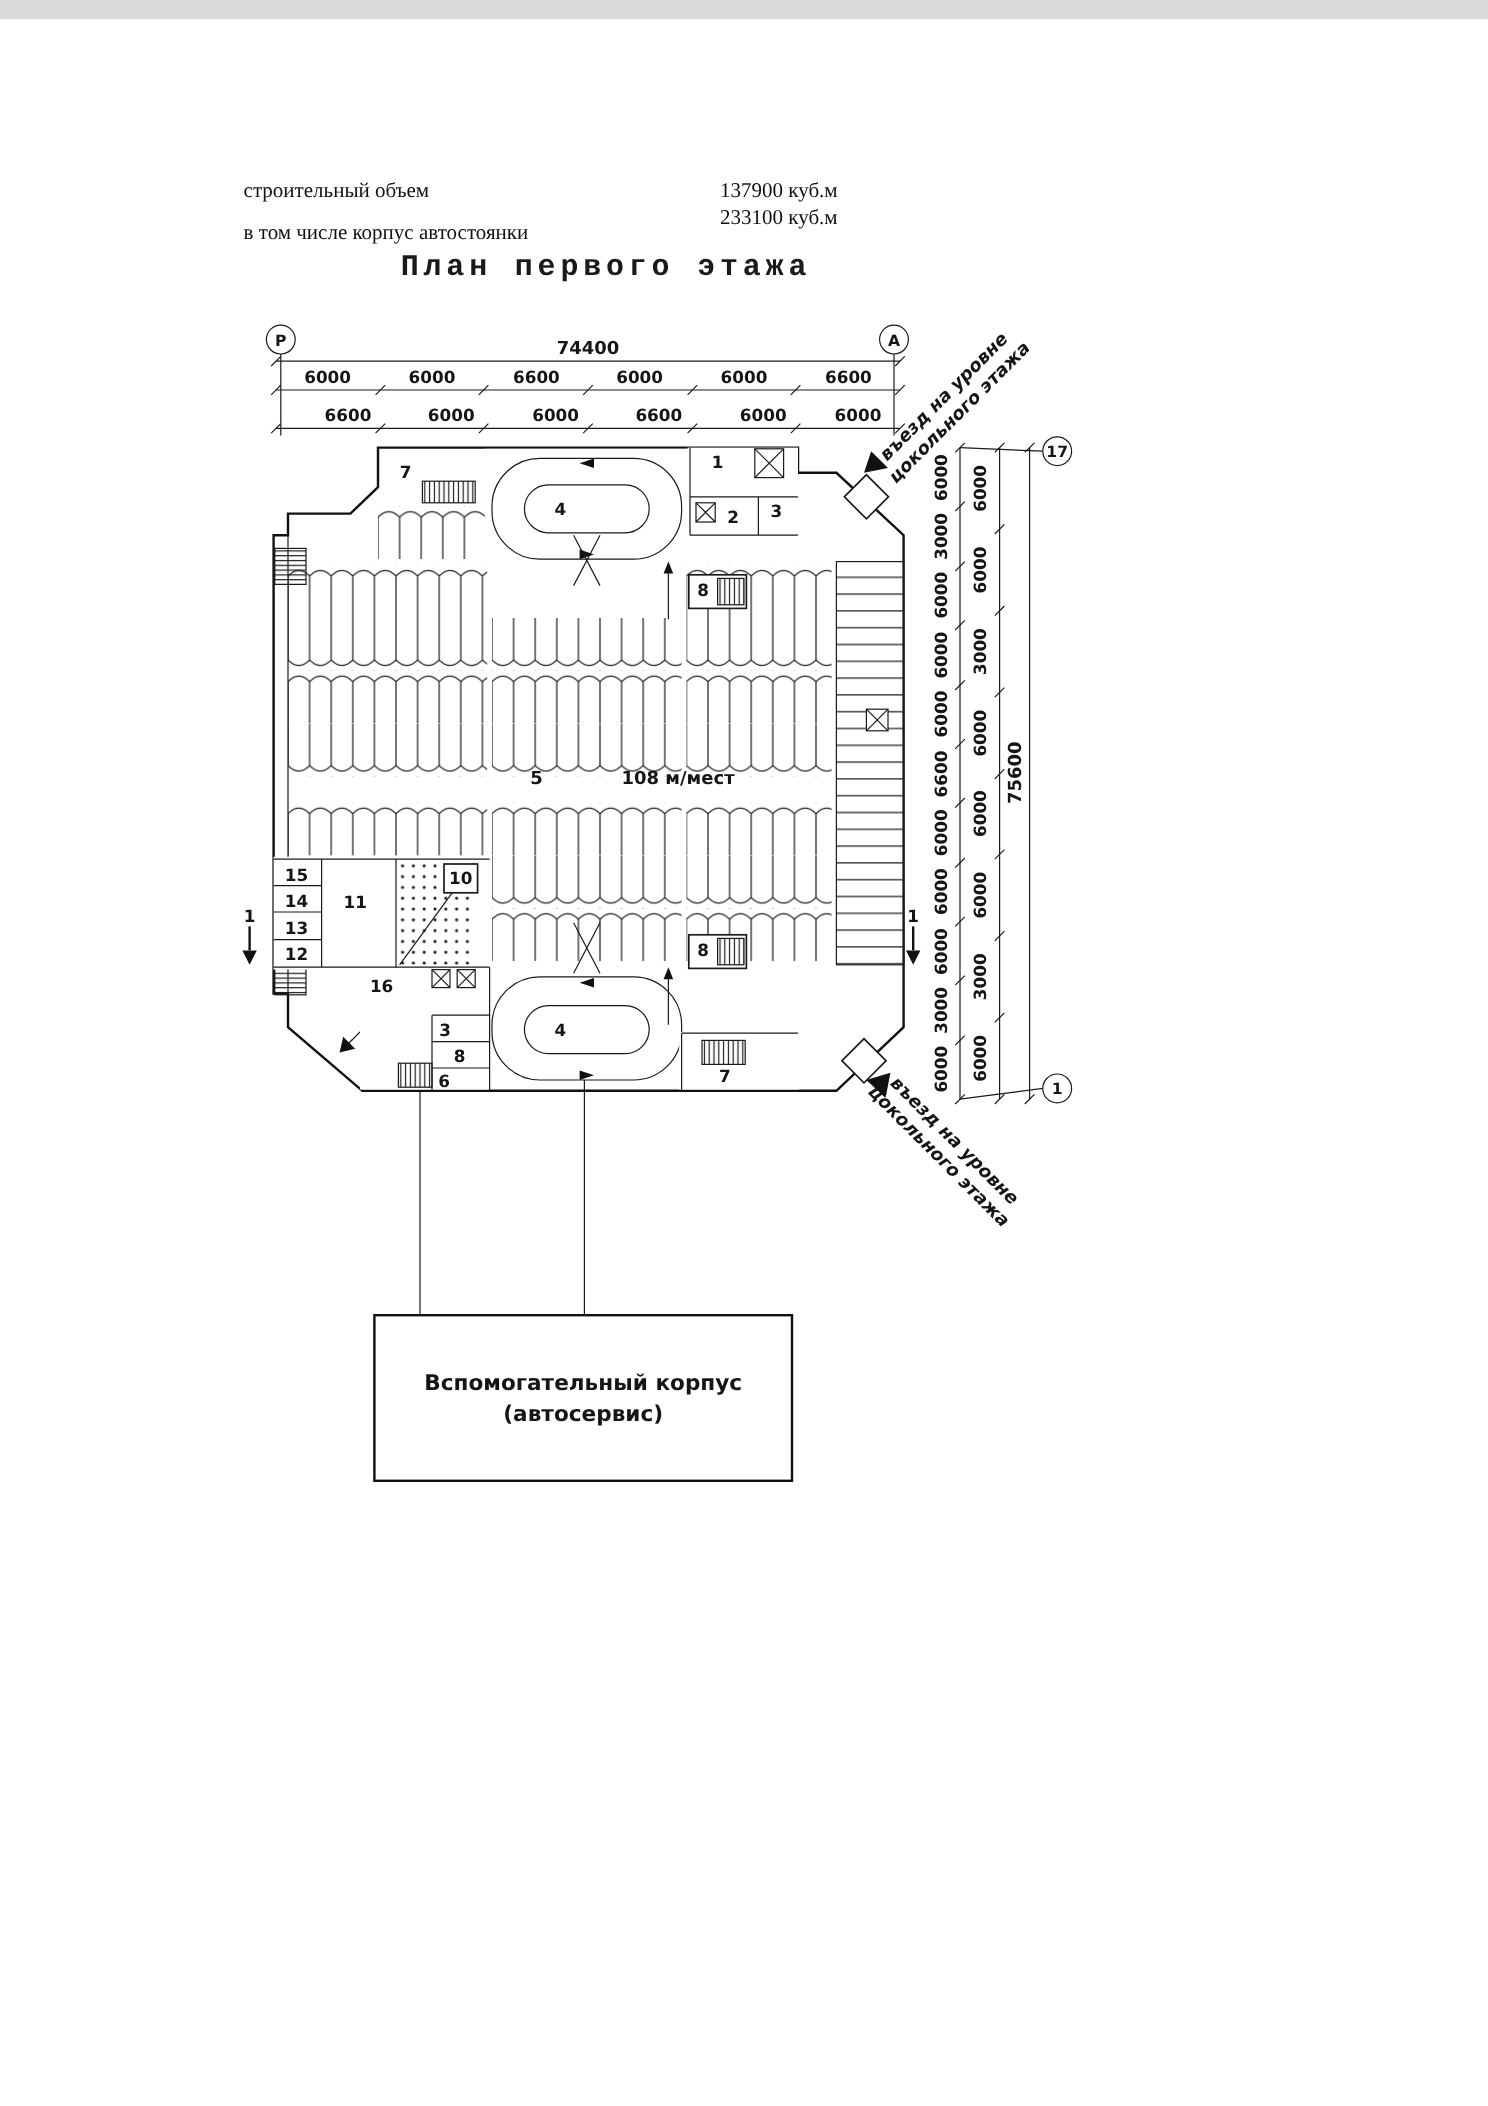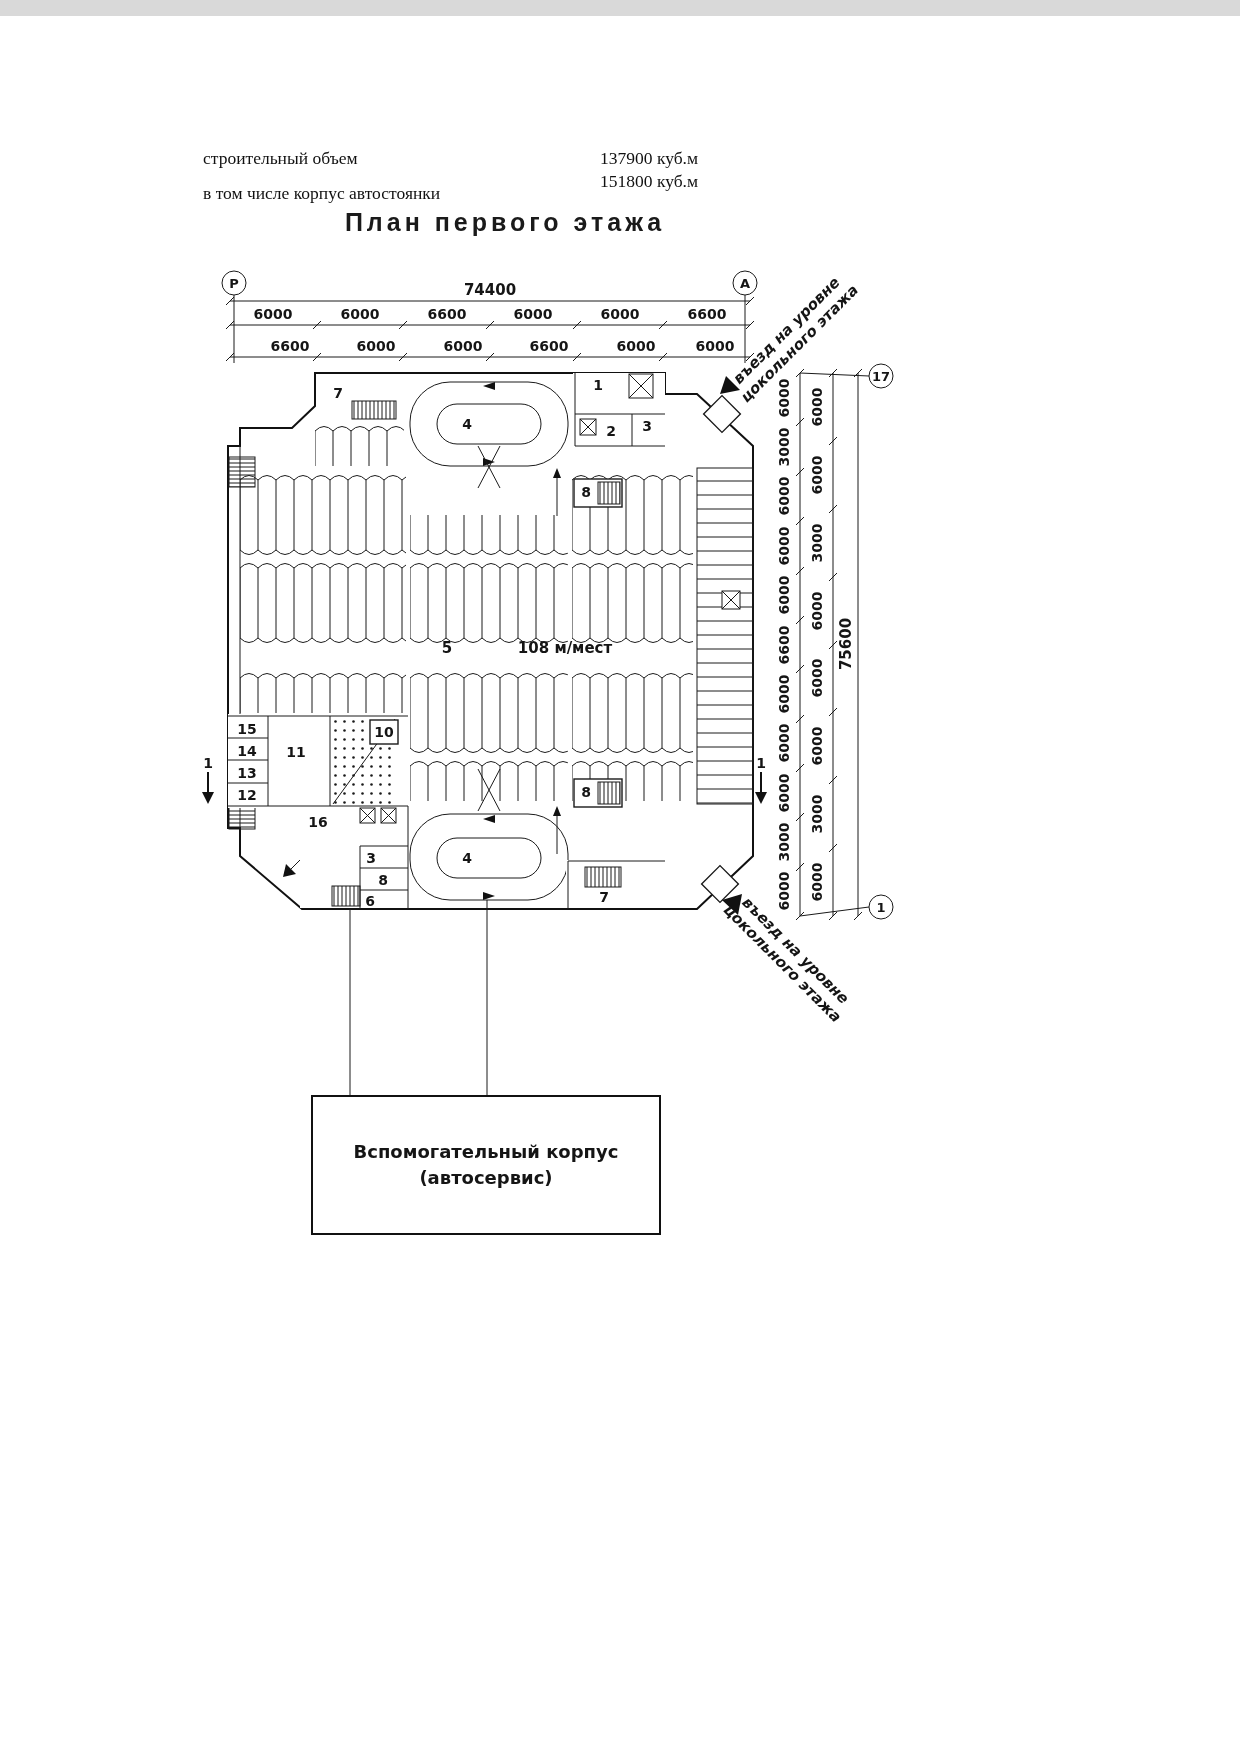--- a/index.html
+++ b/index.html
@@ -1,20 +1,20 @@
 <!DOCTYPE html>
 <html><head>
 <meta charset="utf-8">
 <style>
   html,body{margin:0;padding:0;background:#d9d9d9;}
   .page{position:relative;width:1240px;height:1755px;margin:16px auto;background:#ffffff;overflow:hidden;
         font-family:"Liberation Serif",serif;color:#111;}
   .hdr{position:absolute;font-size:17.5px;white-space:nowrap;}
   .title{position:absolute;left:330px;top:192px;width:350px;text-align:center;
-         font-family:Liberation Sans, sans-serif;font-weight:700;font-size:25px;
+         font-family:Liberation Mono, monospace;font-weight:700;font-size:25px;
          letter-spacing:4px;color:#1a1a1a;}
   svg.plan{position:absolute;left:0;top:0;}
   svg text{font-family:"DejaVu Sans",sans-serif;fill:#151515;}
   .dim{font-size:14px;font-weight:700;}
   .tot{font-size:15px;font-weight:700;}
   .bub{font-size:13px;font-weight:700;}
   .room{font-size:14px;font-weight:700;}
   .cap{font-size:15px;font-weight:700;}
   .ent{font-size:15px;font-weight:700;font-style:italic;}
   .auxt{font-size:18px;font-weight:700;}
@@ -25,21 +25,21 @@
   .wh{fill:#fff;stroke:none;}
 </style>
 </head>
 <body>
 
 <div class="page">
 
   <div class="hdr" style="left:203px;top:132px;">строительный объем</div>
   <div class="hdr" style="left:600px;top:132px;">137900 куб.м</div>
   <div class="hdr" style="left:203px;top:167px;">в том числе корпус автостоянки</div>
-  <div class="hdr" style="left:600px;top:155px;">151800 куб.м</div>
+  <div class="hdr" style="left:600px;top:155px;">233100 куб.м</div>
 
   <div class="title">План первого этажа</div>
 
   <svg class="plan" width="1240" height="1755" viewBox="0 0 1240 1755">
     <defs>
       <pattern id="stallU" width="18" height="44" patternUnits="userSpaceOnUse">
         <path d="M0,44 L0,9 Q9,0 18,9 L18,44" fill="none" stroke="#1a1a1a" stroke-width="1"></path>
       </pattern>
       <pattern id="stallD" width="18" height="44" patternUnits="userSpaceOnUse">
         <path d="M0,0 L0,35 Q9,44 18,35 L18,0" fill="none" stroke="#1a1a1a" stroke-width="1"></path>

